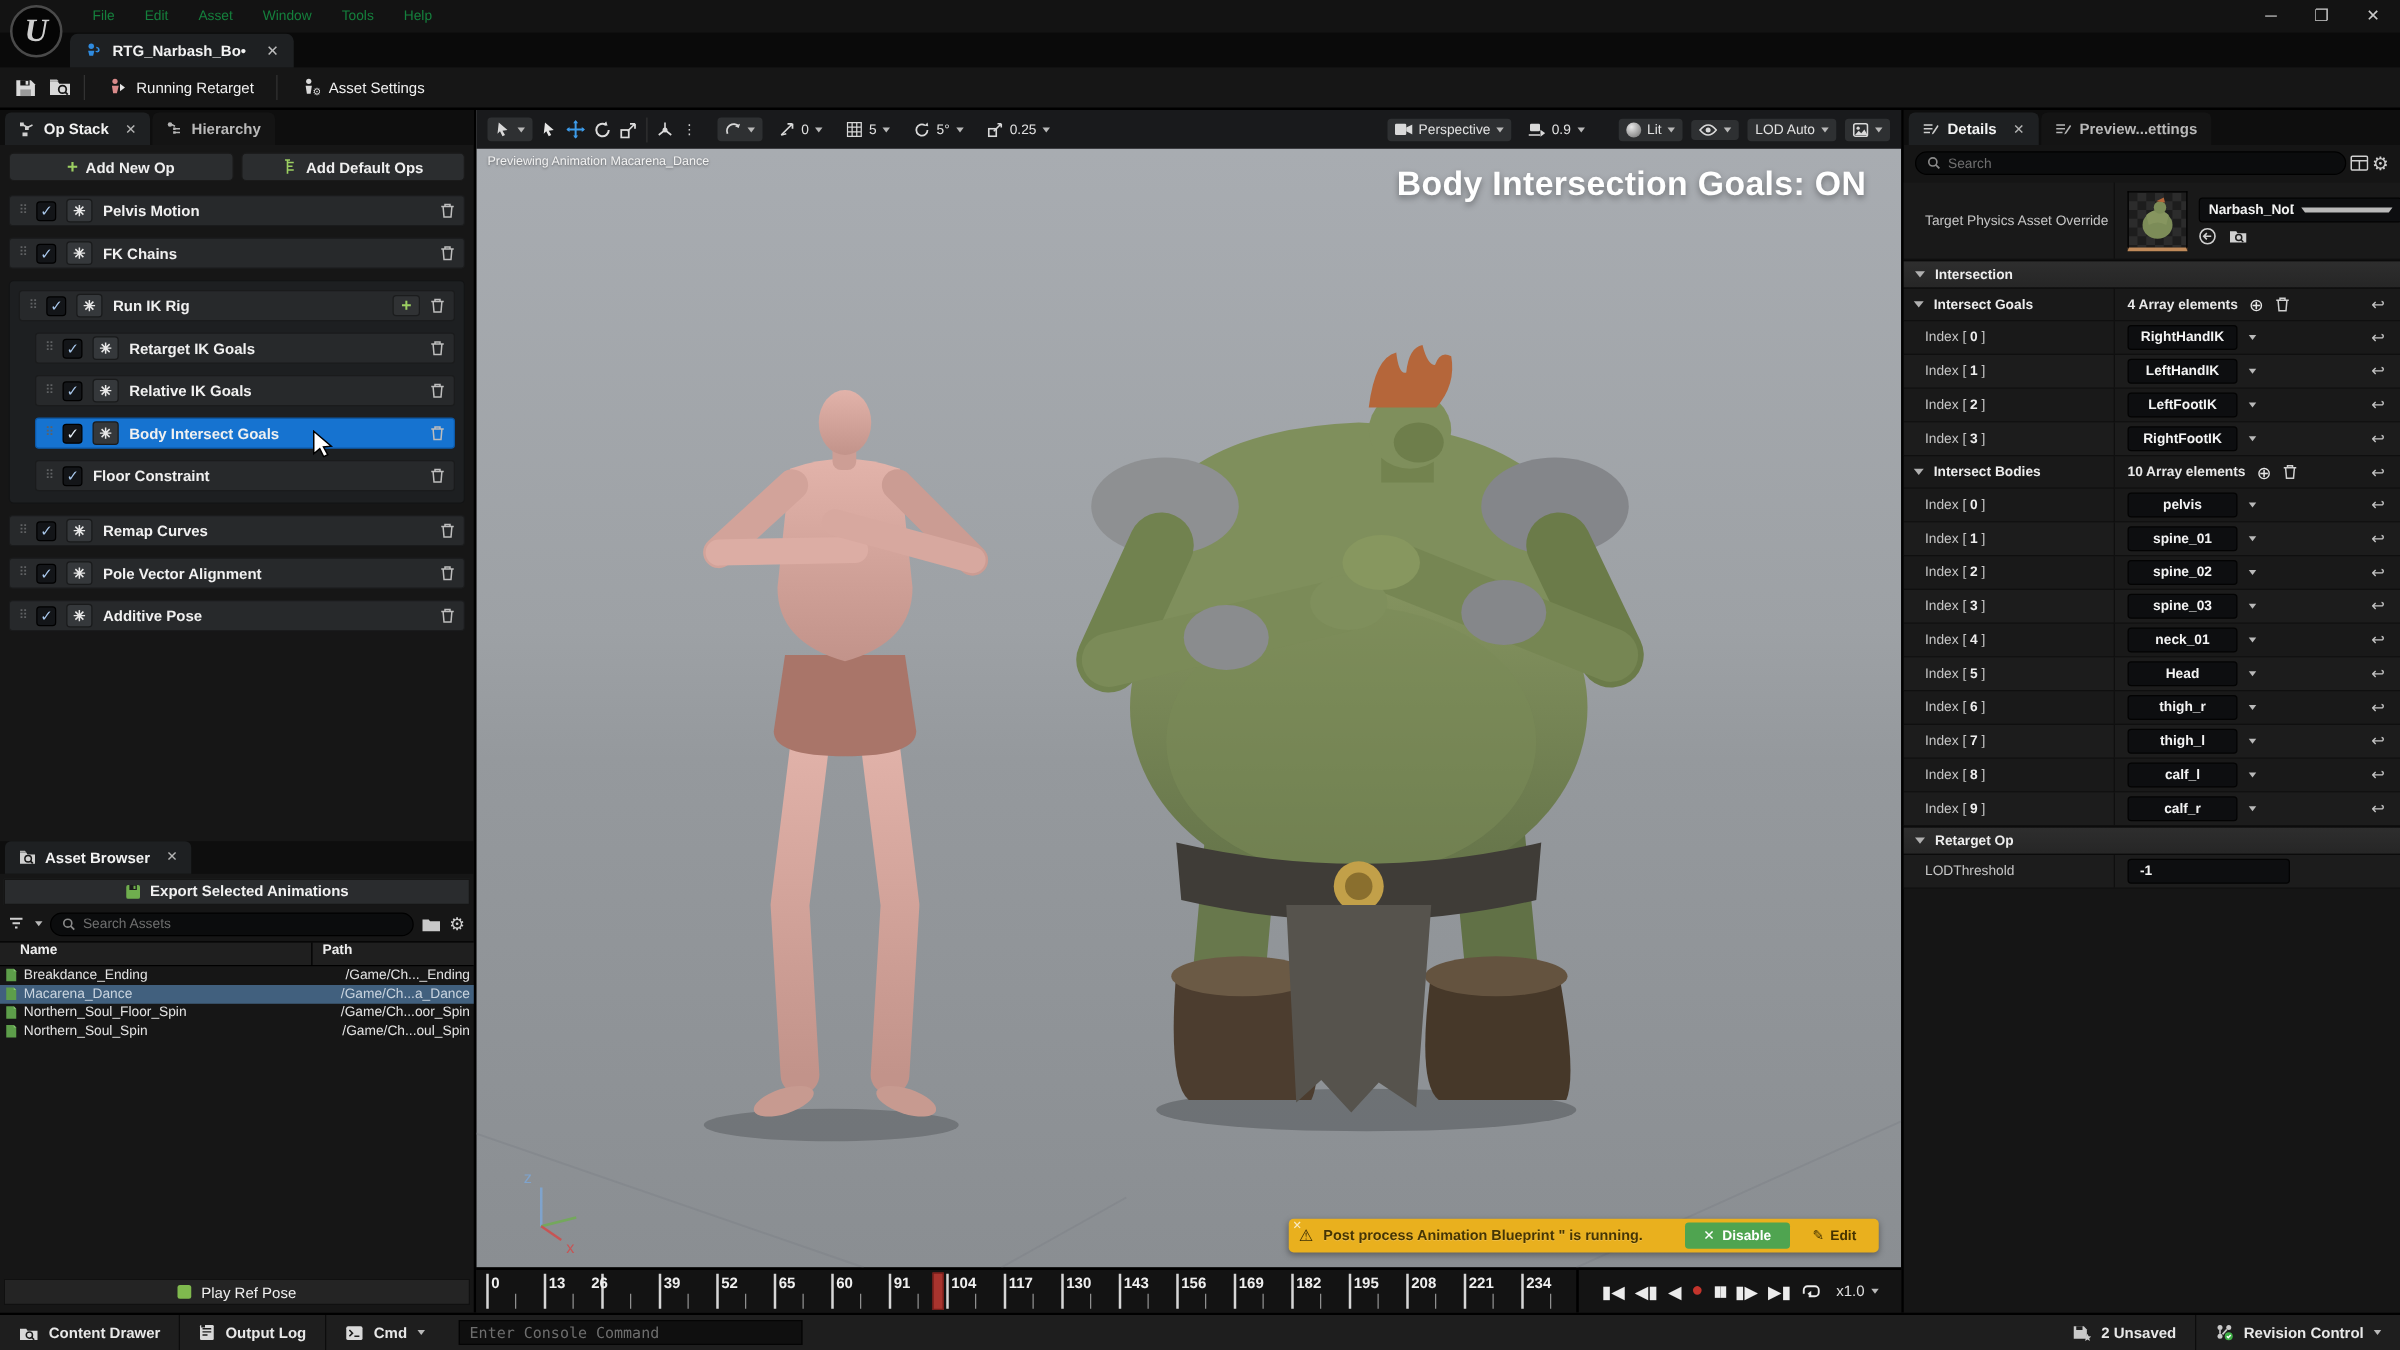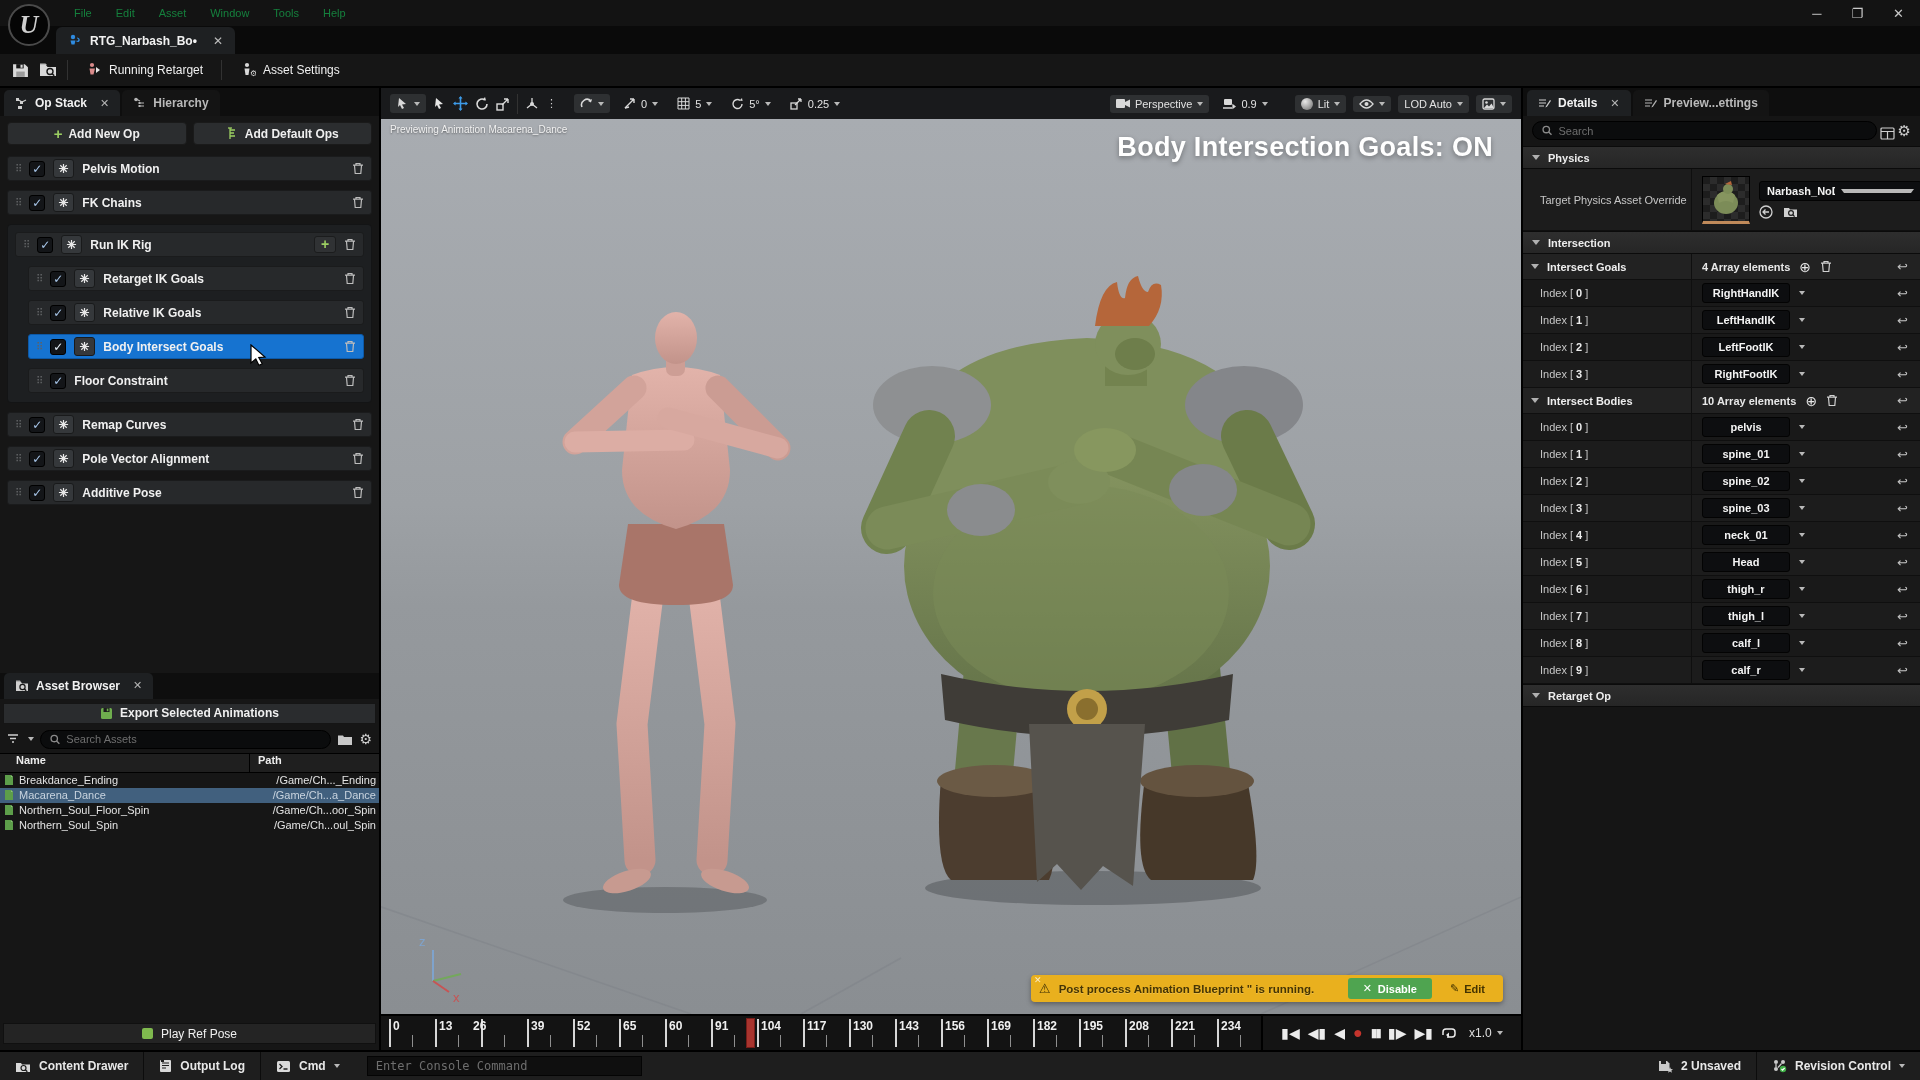--- a/index.html
+++ b/index.html
@@ -84,21 +84,21 @@
 .maj{position:absolute;top:3px;bottom:3px;width:2px;background:#d6d6d6}
 .min{position:absolute;top:19px;bottom:3px;width:1px;background:#8f8f8f}
 .playhead{position:absolute;top:2px;bottom:2px;width:9px;background:#a8342e;border:1px solid #751d19;z-index:2}
 .transport{width:258px;display:flex;align-items:center;justify-content:center;gap:8px}
 .tp{font-size:14px;color:#ececec;line-height:1}
 .tp.sm{font-size:12px;letter-spacing:-2px}
 .rec{color:var(--red);font-size:16px}
 .speed{font-size:12px;color:#e0e0e0;display:flex;gap:5px;align-items:center;margin-left:4px}
 
 .right{width:399px;background:#151515;border-left:2px solid #000;display:flex;flex-direction:column}
-.dsearch{display:flex;align-items:flex-end;gap:3px;padding:5px 9px 6px}
+.dsearch{display:flex;align-items:center;gap:3px;padding:5px 9px 6px}
 .section{height:23px;background:linear-gradient(#2e2e2e,#262626);border-top:1px solid #0b0b0b;border-bottom:1px solid #0b0b0b;display:flex;align-items:center;gap:8px;padding:0 9px;font-size:11px;font-weight:bold;color:#ededed}
 .tri{width:0;height:0;border-left:4.5px solid transparent;border-right:4.5px solid transparent;border-top:5.5px solid #b0b0b0}
 .prop{display:flex;align-items:center;border-bottom:1px solid #0f0f0f;background:#1c1c1c;min-height:27px}
 .prop:nth-child(odd){background:#191919}
 .plabel{width:168px;padding-left:17px;font-size:11px;color:#c6c6c6;flex-shrink:0}
 .plabel .idxn{color:#ededed;font-weight:bold}
 .pval{flex:1;display:flex;align-items:center;gap:9px;padding:3px 8px 3px 10px;border-left:1px solid #0f0f0f;align-self:stretch}
 .chipv{min-width:88px;background:#0d0e10;border:1px solid #030303;border-radius:3px;text-align:center;font-size:11px;font-weight:bold;padding:3px 9px;color:#f4f4f4}
 .chipv.wide{min-width:130px;text-align:left}
 .rst{margin-left:auto;color:#c2c2c2;font-size:13px;padding-right:4px}
@@ -804,24 +804,20 @@
             </svg>
           <input class="sinput" placeholder="Search" style="">
         </div>
         <svg width="15" height="13" viewBox="0 0 15 13">
             <rect x="1" y="1" width="13" height="11" rx="1" fill="none" stroke="#cfcfcf" stroke-width="1.2"></rect>
             <path d="M1 4.5h13M7.5 4.5V12" stroke="#cfcfcf" stroke-width="1.2"></path>
           </svg>
         <span style="color:#cfcfcf;font-size:15px">⚙</span>
       </div>
 
-      <div class="section">
-        <span class="tri"></span>
-        <span>Physics</span>
-      </div>
       <div class="prop physrow">
         <div class="plabel">Target Physics Asset Override</div>
         <div class="pval">
           <div class="thumb">
             <svg width="46" height="44" viewBox="0 0 46 44" style="position:absolute;inset:0;margin:auto">
                 <ellipse cx="23" cy="26" rx="12" ry="11" fill="#7c8c58"></ellipse>
                 <path d="M14 18q9-8 18 0l-2 8q-7-4-14 0z" fill="#86955f"></path>
                 <circle cx="25" cy="12" r="5" fill="#7c8c58"></circle>
                 <path d="M22 7l6-3 1 4z" fill="#b5663a"></path>
               </svg>
@@ -994,20 +990,26 @@
         <span class="chipv">calf_r</span>
         <span class="cv"></span>
         <span class="rst">↩</span>
       </div>
           </div>
         </div>
 
       <div class="section">
         <span class="tri"></span>
         <span>Retarget Op</span>
+      </div>
+      <div class="prop">
+        <div class="plabel">LODThreshold</div>
+        <div class="pval">
+          <span class="chipv wide">-1</span>
+        </div>
       </div>
       <div class="flex1"></div>
     </div>
   </div>
 
   <div class="statusbar">
     <div class="sb-item">
       <svg width="16" height="13" viewBox="0 0 16 13">
           <path d="M1 3h5l1 1.5h8V12H1z" fill="#d9d9d9"></path>
           <circle cx="8.5" cy="8" r="2.5" fill="none" stroke="#1c1c1c" stroke-width="1.2"></circle>

